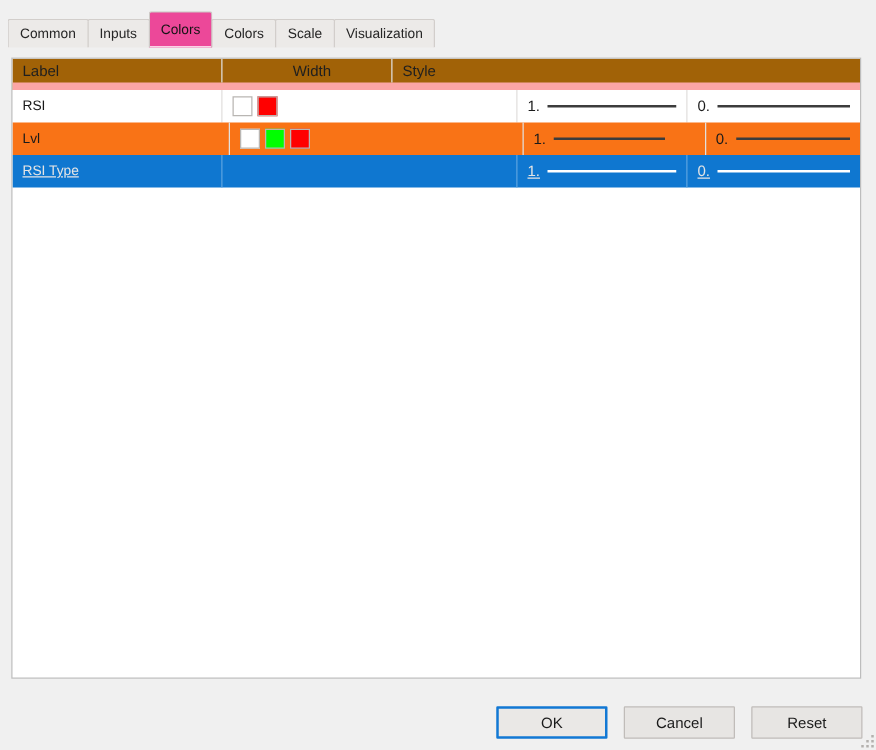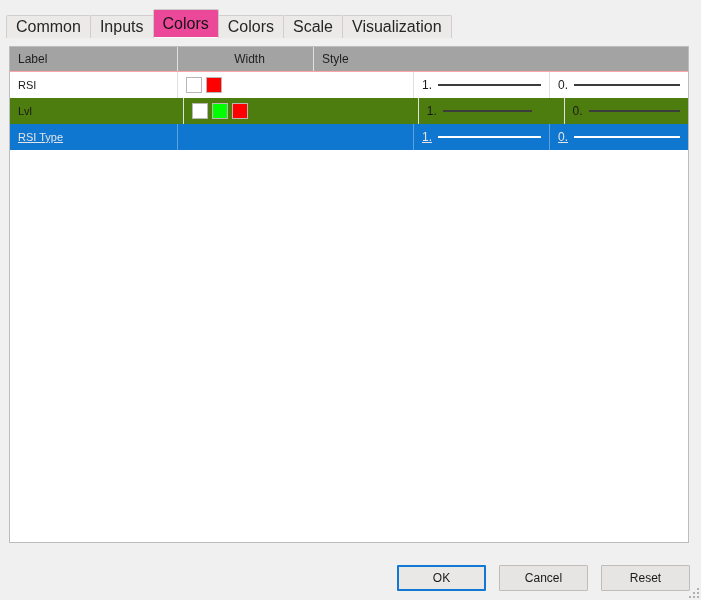--- a/index.html
+++ b/index.html
@@ -47,21 +47,21 @@
     display: flex;
     align-items: center;
     justify-content: center;
     height: 23px;
     padding: 0 9px;
     box-sizing: border-box;
     background: #eceae8;
     border: 1px solid #d2cecb;
     border-bottom: none;
     border-radius: 2px 2px 0 0;
-    font-size: 16px;
+    font-size: 11px;
     color: #262626;
     white-space: nowrap;
     margin-right: -1px;
     cursor: default;
   }
   .tab.active {
     height: 29px;
     background: #ec4899;
     border-color: #cdc9c6;
     color: #141414;
@@ -84,25 +84,25 @@
 
   .grid-row {
     position: relative;
     display: flex;
     height: 26px;
     box-sizing: border-box;
     width: 100%;
   }
   .grid-row.header {
     height: 25px;
-    background: #a3a3a3;
-    border-bottom: 1px solid #fca5a5;
+    background: #a16207;
+    border-bottom: 6px solid #fca5a5;
   }
   .grid-row.alt {
-    background: #4d7c0f;
+    background: #f97316;
     gap: 24px;
   }
   .grid-row.selected {
     background: #0f77d0;
     color: #e5e5e5;
     text-decoration: underline;
   }
 
   .cell {
     position: relative;

